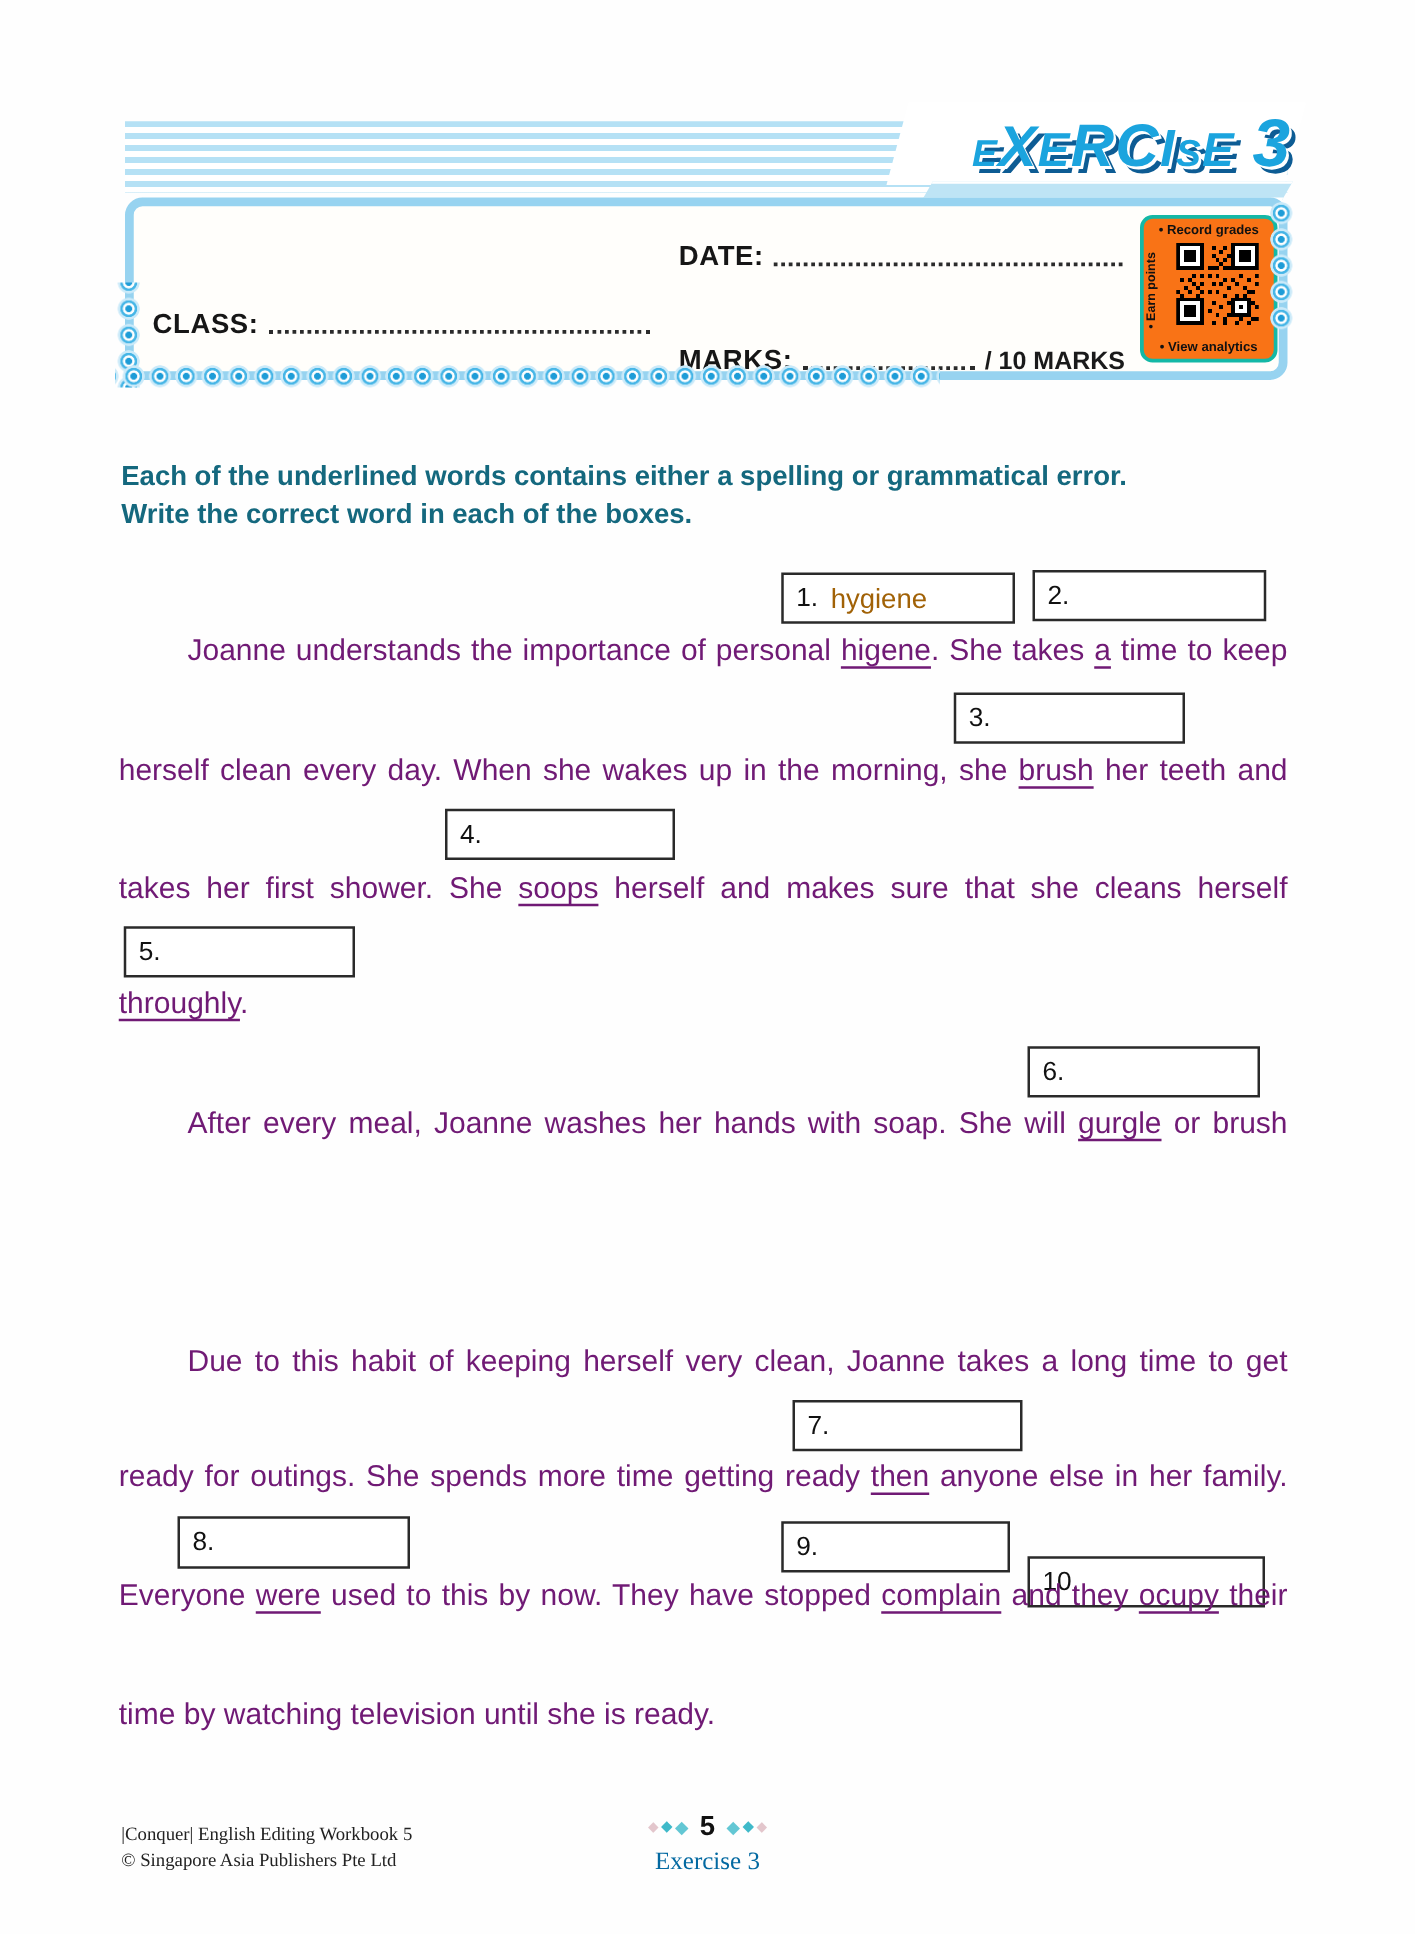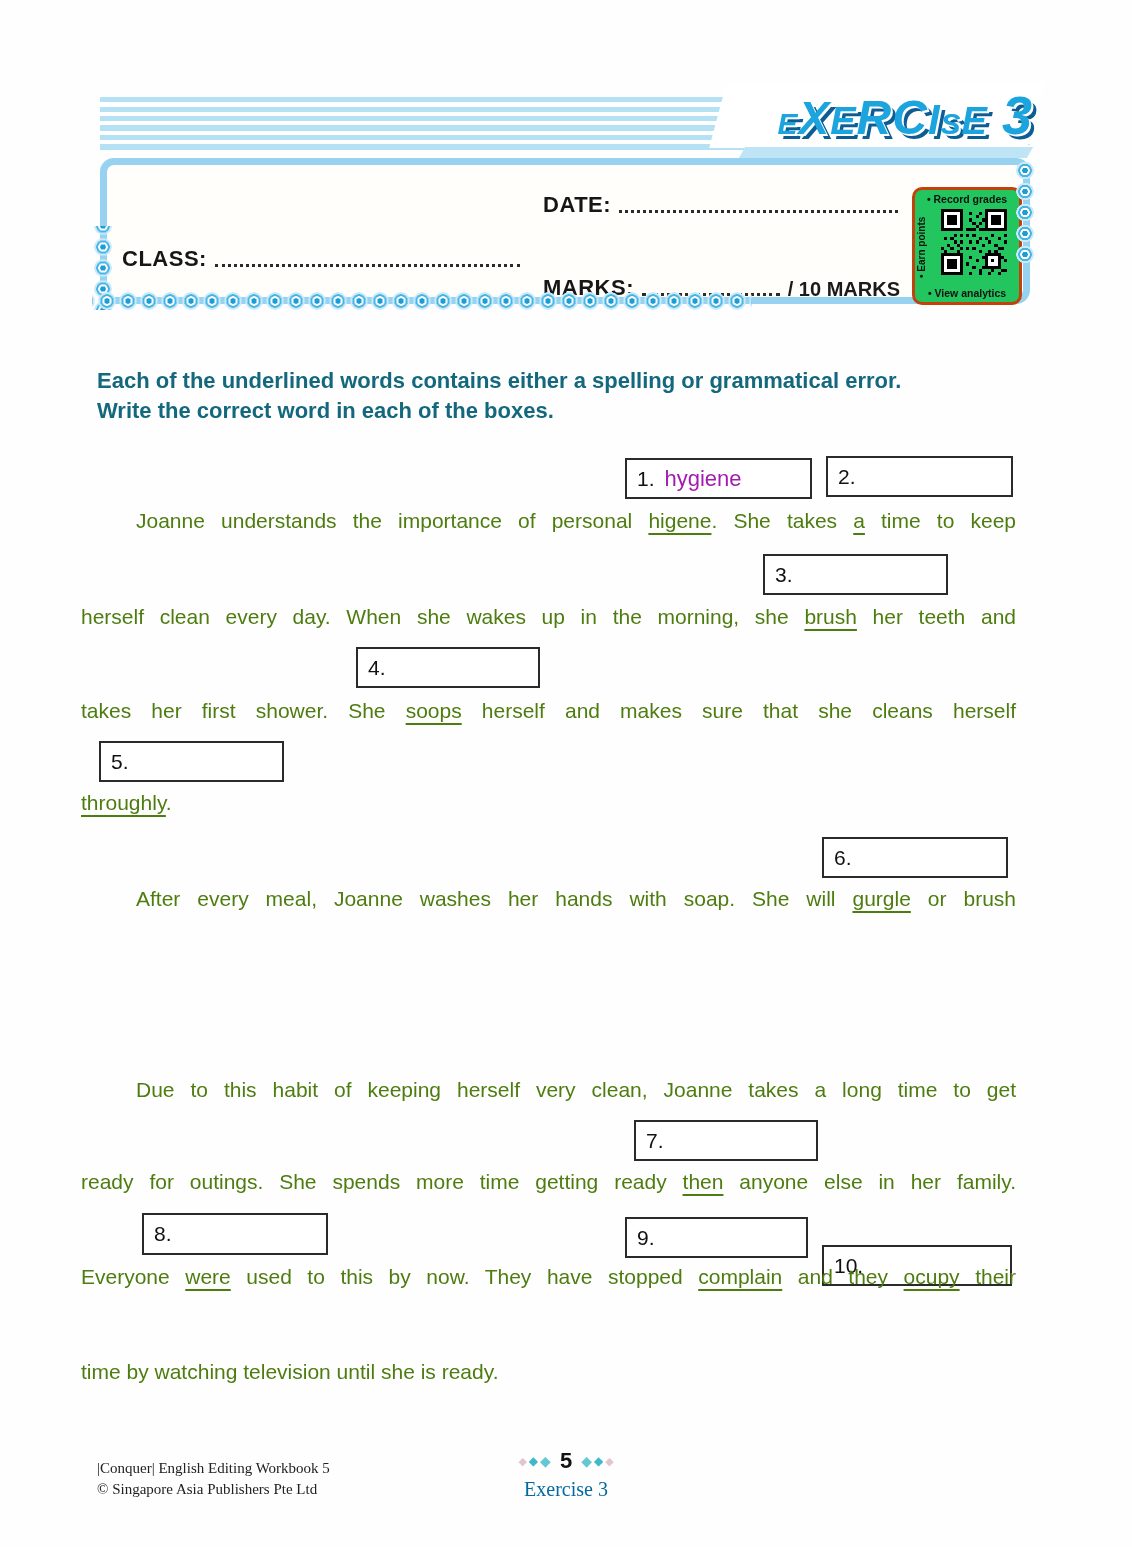--- a/index.html
+++ b/index.html
@@ -33,52 +33,52 @@
   .name-box{
     position:absolute;left:100px;top:158px;width:930px;height:146px;
     border:7px solid #97d3f0;border-radius:14px;background:#fffefb;box-sizing:border-box;
   }
   .frow{position:absolute;display:flex;align-items:flex-end;}
   .flabel{font-size:22px;font-weight:bold;letter-spacing:.5px;color:#161616;white-space:nowrap;}
   .dotline{flex:1;height:0;border-bottom:3px dotted #2b2b2b;margin:0 0 5px 8px;}
   .marks-total{font-size:20px;font-weight:bold;margin-left:8px;white-space:nowrap;margin-top:24px;}
   
   .qr-panel{
-    position:absolute;left:912px;top:187px;width:110px;height:118px;box-sizing:border-box;
-    border:3px solid #c2410c;border-radius:10px;background:#22c55e;
+    position:absolute;left:912px;top:172px;width:110px;height:118px;box-sizing:border-box;
+    border:3px solid #14b8a6;border-radius:10px;background:#f97316;
   }
   .qr-top,.qr-bottom{position:absolute;left:0;width:100%;text-align:center;font-size:10.5px;font-weight:bold;color:#111;white-space:nowrap;}
   .qr-top{top:3px}.qr-bottom{bottom:3px}
   .qr-side{
     position:absolute;left:1px;top:16px;height:82px;width:13px;
     writing-mode:vertical-rl;transform:rotate(180deg);
     font-size:10px;font-weight:bold;color:#111;text-align:center;white-space:nowrap;
   }
   .qr-svg{position:absolute;left:26px;top:19px;}
   
   .eyelets{
     position:absolute;
     background-image:radial-gradient(circle,#1e9cd7 0 2.5px,#ffffff 3px 4.5px,#45b5e6 5px 6.5px,#cbeaf9 7px 8.5px,rgba(255,255,255,0) 9px);
   }
   .eyelets.h{background-size:21px 18px;background-repeat:repeat-x;background-position:center;height:18px;}
   .eyelets.v{background-size:18px 21px;background-repeat:repeat-y;background-position:center;width:18px;}
   
   .instructions{position:absolute;left:97px;top:366px;width:940px;color:#14687e;font-weight:bold;font-size:22px;line-height:30px;}
   
-  .pline{position:absolute;left:81px;width:935px;font-size:21px;line-height:28px;color:#4d7c0f;}
+  .pline{position:absolute;left:95px;width:935px;font-size:24px;line-height:28px;color:#701a75;}
   .pline.justify{text-align:justify;text-align-last:justify;text-justify:inter-word;}
   .pline.indent{text-indent:55px;}
   .u{text-decoration:underline;text-decoration-thickness:2px;text-underline-offset:5px;}
   
   .abox{
     position:absolute;border:2px solid #2a2a2a;background:#ffffff;box-sizing:border-box;
     display:flex;align-items:center;padding-left:10px;gap:10px;
   }
   .anum{font-size:21px;color:#111;}
-  .aval{font-size:22px;color:#a21caf;}
+  .aval{font-size:22px;color:#a16207;}
   
   .imprint{position:absolute;left:97px;top:1458px;font-family:"Liberation Serif",serif;font-size:15px;line-height:21px;color:#222;}
   .page-num-row{position:absolute;left:441px;top:1448px;width:250px;text-align:center;}
   .pnum{font-size:22px;font-weight:bold;color:#111;margin:0 8px;vertical-align:middle;}
   .dm{font-size:12px;color:#3fb9c9;vertical-align:middle;margin:0 1px;}
   .dm.big{font-size:14px;color:#63c7d4;}
   .dm.light{font-size:11px;color:#e3c6cc;}
   .exercise-label{position:absolute;left:441px;top:1478px;width:250px;text-align:center;font-family:"Liberation Serif",serif;font-size:20px;color:#0369a1;}
 </style>
 </head>

